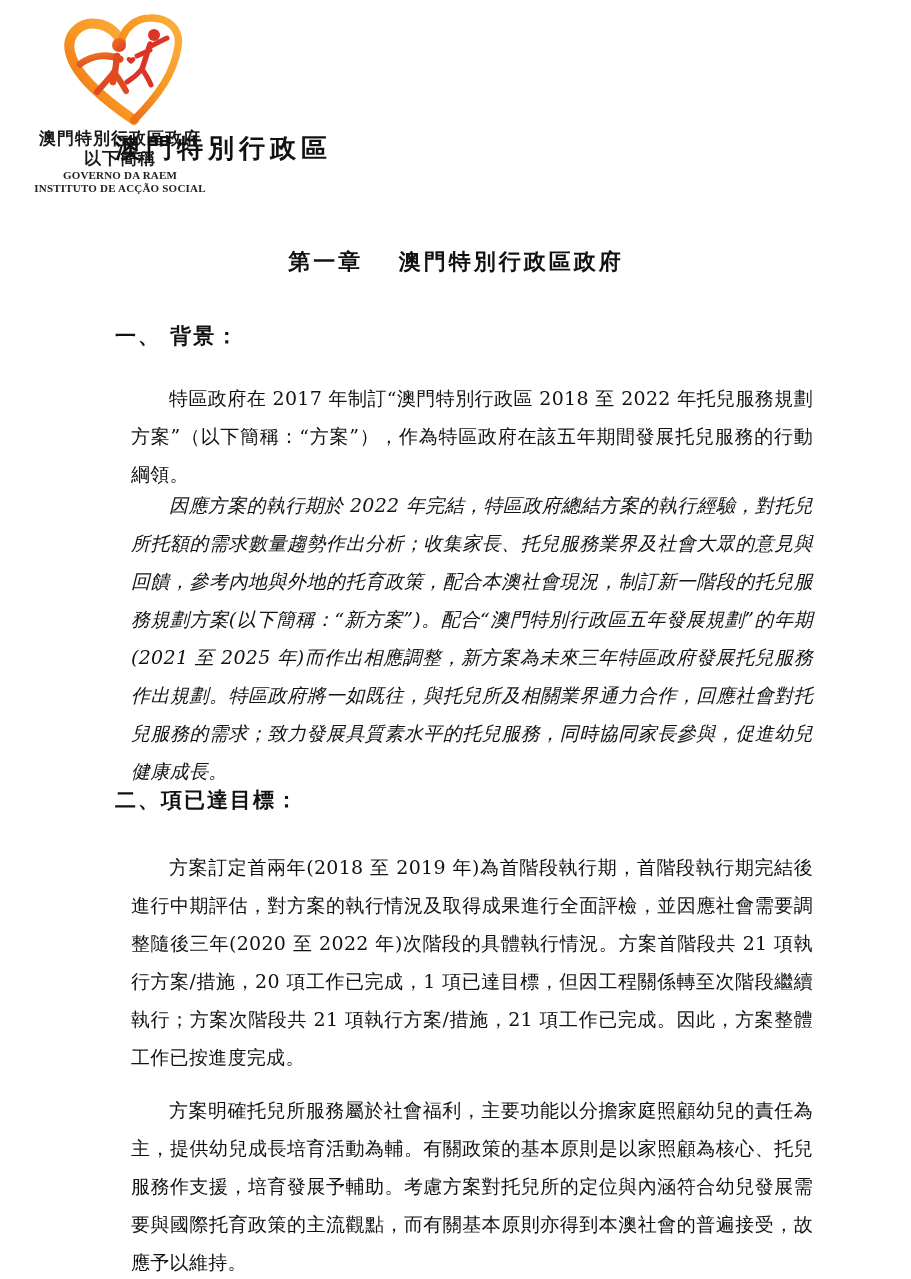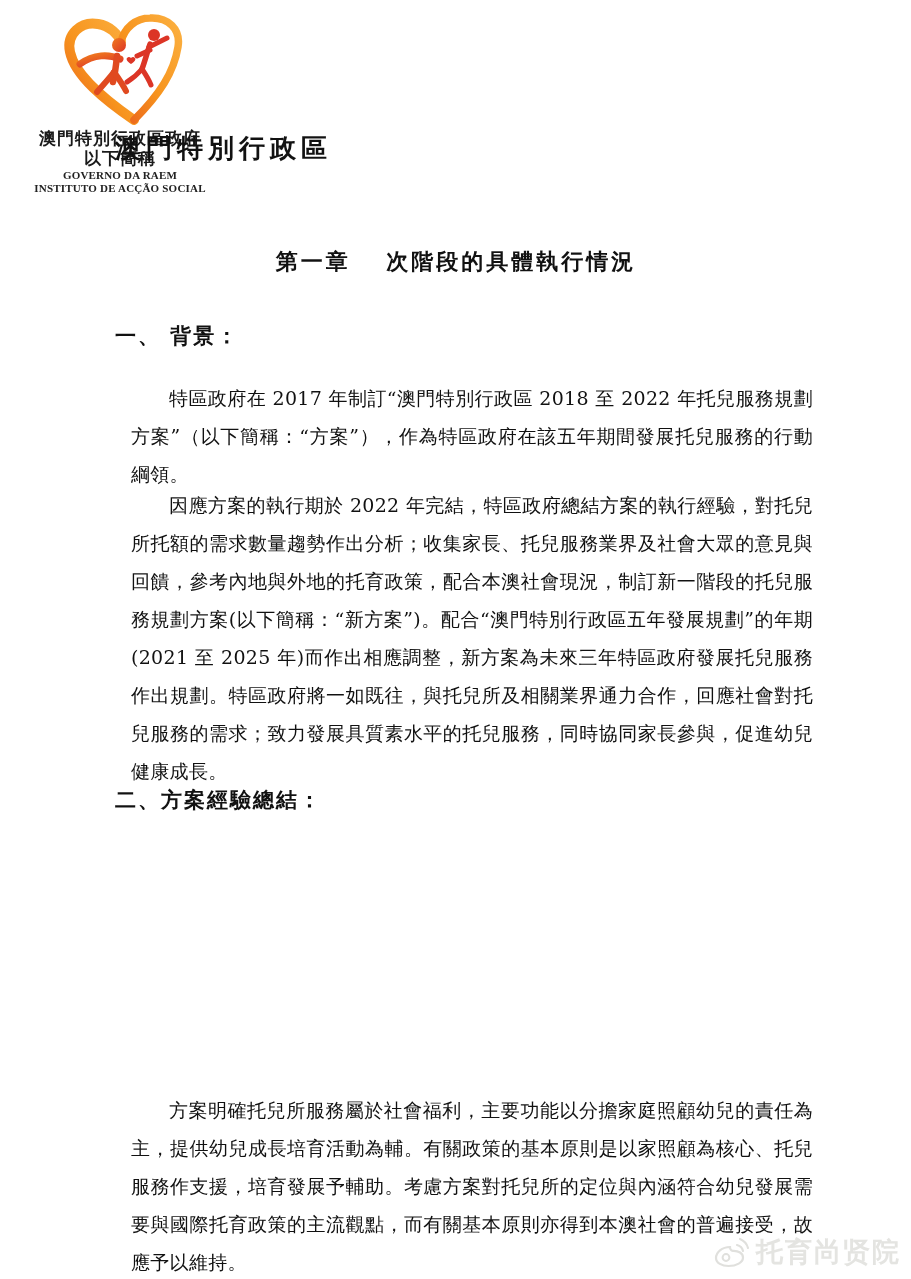--- a/index.html
+++ b/index.html
@@ -33,21 +33,21 @@
   .sec1-heading { top:322px; }
   .sec2-heading { top:786px; }
 
   .para {
     position:absolute; left:115px; width:682px;
     font-size:19px; line-height:38px; text-align:justify; text-indent:38px;
     letter-spacing:0.3px;
     margin-left:16px;
   }
   .p1 { top:360px; }
-  .p2 { top:467px; }
+  .p2 { top:467px;font-style:italic; }
   .p3 { top:829px; }
   .p4 { top:1072px; }
 
   .sub-heading { position:absolute; left:115px; top:1030px; font-size:20px; font-weight:bold; letter-spacing:1px; }
   .sub-heading .sub-num { display:inline-block; margin-right:28px; }
 
   
   .watermark {
     position:absolute; right:10px; top:1234px;
     display:flex; align-items:center; gap:5px;
@@ -99,33 +99,25 @@
     <div class="org-zh">澳門特別行政區政府</div>
     <div class="org-zh">以下簡稱</div>
     <div class="org-pt">GOVERNO DA RAEM</div>
     <div class="org-pt">INSTITUTO DE ACÇÃO SOCIAL</div>
   </div>
 
   <div class="doc-title">
     <div class="title-l1">澳門特別行政區</div>
   </div>
 
-  <div class="chapter">第一章　 次階段的具體執行情況</div>
+  <div class="chapter">第一章　 澳門特別行政區政府</div>
 
   <div class="sec-heading sec1-heading">一、 背景：</div>
   <p class="para p1">特區政府在 2017 年制訂“澳門特別行政區 2018 至 2022 年托兒服務規劃方案”（以下簡稱：“方案”），作為特區政府在該五年期間發展托兒服務的行動綱領。</p>
   <p class="para p2">因應方案的執行期於 2022 年完結，特區政府總結方案的執行經驗，對托兒所托額的需求數量趨勢作出分析；收集家長、托兒服務業界及社會大眾的意見與回饋，參考內地與外地的托育政策，配合本澳社會現況，制訂新一階段的托兒服務規劃方案(以下簡稱：“新方案”)。配合“澳門特別行政區五年發展規劃”的年期(2021 至 2025 年)而作出相應調整，新方案為未來三年特區政府發展托兒服務作出規劃。特區政府將一如既往，與托兒所及相關業界通力合作，回應社會對托兒服務的需求；致力發展具質素水平的托兒服務，同時協同家長參與，促進幼兒健康成長。</p>
 
-  <div class="sec-heading sec2-heading">二、方案經驗總結：</div>
+  <div class="sec-heading sec2-heading">二、項已達目標：</div>
+  <p class="para p3">方案訂定首兩年(2018 至 2019 年)為首階段執行期，首階段執行期完結後進行中期評估，對方案的執行情況及取得成果進行全面評檢，並因應社會需要調整隨後三年(2020 至 2022 年)次階段的具體執行情況。方案首階段共 21 項執行方案/措施，20 項工作已完成，1 項已達目標，但因工程關係轉至次階段繼續執行；方案次階段共 21 項執行方案/措施，21 項工作已完成。因此，方案整體工作已按進度完成。</p>
 
   <p class="para p4">方案明確托兒所服務屬於社會福利，主要功能以分擔家庭照顧幼兒的責任為主，提供幼兒成長培育活動為輔。有關政策的基本原則是以家照顧為核心、托兒服務作支援，培育發展予輔助。考慮方案對托兒所的定位與內涵符合幼兒發展需要與國際托育政策的主流觀點，而有關基本原則亦得到本澳社會的普遍接受，故應予以維持。</p>
 
-  <div class="watermark">
-    <svg width="38" height="32" viewBox="0 0 38 32" xmlns="http://www.w3.org/2000/svg">
-      <path d="M17,11 C9,11 3,16.5 3,22 C3,27 9,30 15.5,30 C23.5,30 30,26.5 30,21.5 C30,17.5 25.5,14.5 20,14.8 C18,14.9 17,13 17,11 Z" fill="none" stroke="#e0e0dd" stroke-width="2.2"></path>
-      <circle cx="13" cy="21.5" r="3.4" fill="none" stroke="#e0e0dd" stroke-width="2"></circle>
-      <path d="M24,9 A8,8 0 0 1 30,15" fill="none" stroke="#e0e0dd" stroke-width="2.2" stroke-linecap="round"></path>
-      <path d="M27,3 A13.5,13.5 0 0 1 35,12" fill="none" stroke="#e0e0dd" stroke-width="2.2" stroke-linecap="round"></path>
-    </svg>
-    <span>托育尚贤院</span>
-  </div>
 
 </div>
 
 </body></html>

